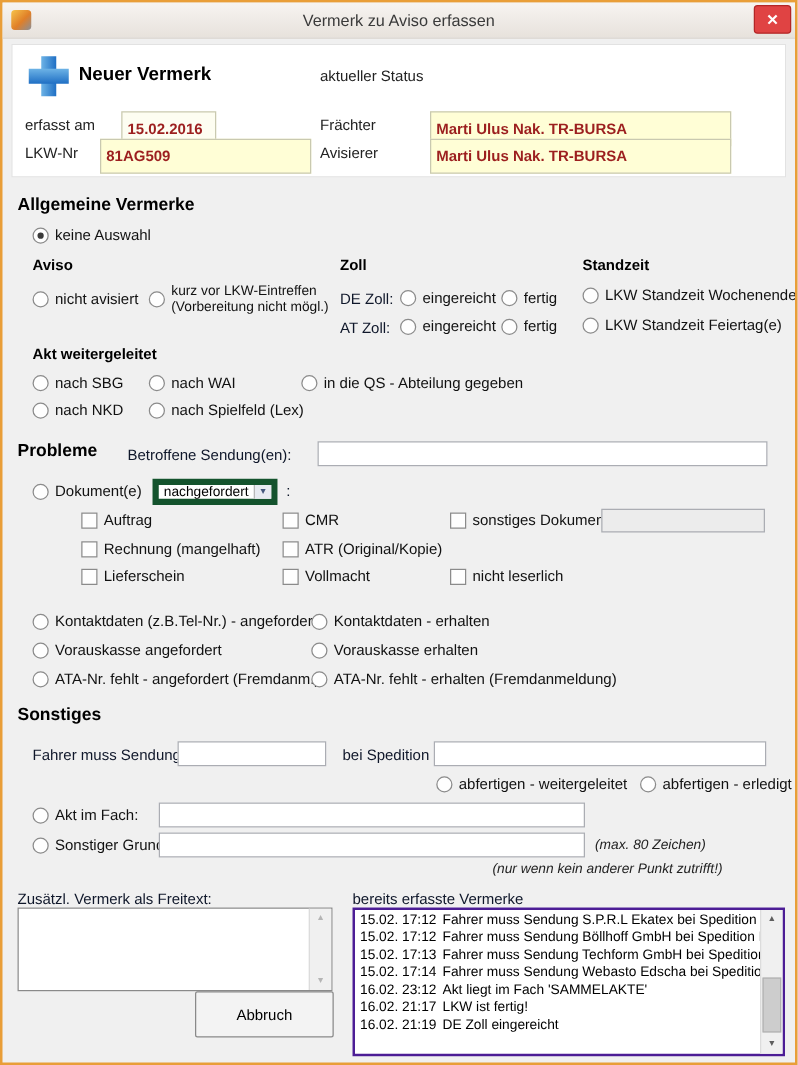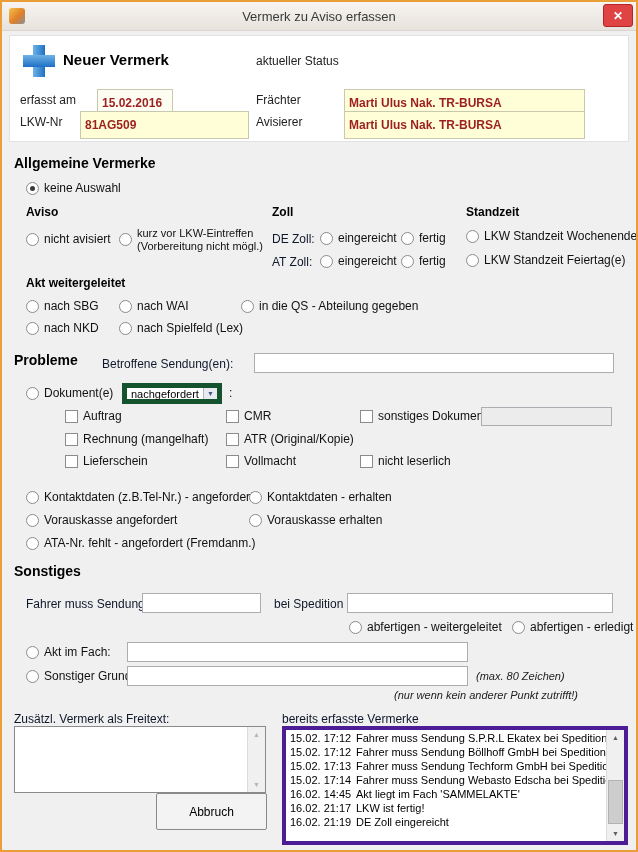--- a/index.html
+++ b/index.html
@@ -34,21 +34,21 @@
   .opt.two{height:27px;font-size:11px;}
   .stack{display:flex;flex-direction:column;line-height:13px;}
   .inp{position:absolute;background:#fff;border:1px solid #abadb3;box-sizing:border-box;font:12px "Liberation Sans",sans-serif;padding:0 3px;}
   .inp.gray{background:#ececec;}
   .combo{position:absolute;display:flex;align-items:stretch;border:5px solid #14532d;box-sizing:border-box;font-size:11px;background:#fff;}
   .combo .ctxt{flex:1;display:flex;align-items:center;padding:0 4px;}
   .combo .carr{width:17px;display:flex;align-items:center;justify-content:center;font-size:7px;color:#44577d;background:#e7eaf1;border-left:1px solid #b8b8b8;}
 
   
   .textbox{position:absolute;left:12px;top:724px;width:252px;height:67px;background:#fff;border:1px solid #8a8a8a;box-sizing:border-box;}
-  .listbox{position:absolute;left:280px;top:724px;width:346px;height:119px;background:#fff;border:4px solid #4c1d95;box-sizing:border-box;}
+  .listbox{position:absolute;left:280px;top:724px;width:346px;height:119px;background:#fff;border:2px solid #4c1d95;box-sizing:border-box;}
   .vscroll{position:absolute;right:0;top:0;bottom:0;width:17px;background:#f0f0f0;border-left:1px solid #dcdcdc;display:flex;flex-direction:column;}
   .sarr{height:15px;display:flex;align-items:center;justify-content:center;font-size:7px;color:#5e5e5e;}
   .sarr.dim{color:#b5b5b5;}
   .strack{flex:1;position:relative;}
   .sthumb{position:absolute;left:1px;right:1px;bottom:2px;height:42px;background:#cdcdcd;border:1px solid #b2b2b2;}
   .vrows{position:absolute;left:1px;top:1px;right:18px;bottom:1px;overflow:hidden;}
   .vrow{display:flex;height:14px;align-items:center;font-size:11px;color:#000;white-space:nowrap;}
   .vtime{flex:none;width:66px;padding-left:3px;}
   .vtext{flex:1;overflow:hidden;}
 
@@ -222,20 +222,24 @@
     <span>Vorauskasse angefordert</span>
   </div>
   <div class="opt" style="left:247px;top:510px">
     <span class="rb"></span>
     <span>Vorauskasse erhalten</span>
   </div>
   <div class="opt" style="left:24px;top:533px">
     <span class="rb"></span>
     <span>ATA-Nr. fehlt - angefordert (Fremdanm.)</span>
   </div>
+  <div class="opt" style="left:247px;top:533px">
+    <span class="rb"></span>
+    <span>ATA-Nr. fehlt - erhalten (Fremdanmeldung)</span>
+  </div>
 
   <div class="h1" style="left:12px;top:561px">Sonstiges</div>
   <div class="lab" style="left:24px;top:595px">Fahrer muss Sendung</div>
   <input class="inp" style="left: 140px; top: 591px; width: 119px; height: 20px;" value="">
   <div class="lab" style="left:272px;top:595px">bei Spedition</div>
   <input class="inp" style="left: 345px; top: 591px; width: 266px; height: 20px;" value="">
 
   <div class="opt" style="left:347px;top:617px">
     <span class="rb"></span>
     <span>abfertigen - weitergeleitet</span>
@@ -281,21 +285,21 @@
         </div>
         <div class="vrow">
           <span class="vtime">15.02. 17:13</span>
           <span class="vtext">Fahrer muss Sendung Techform GmbH bei Spedition Bu</span>
         </div>
         <div class="vrow">
           <span class="vtime">15.02. 17:14</span>
           <span class="vtext">Fahrer muss Sendung Webasto Edscha bei Spedition Sc</span>
         </div>
         <div class="vrow">
-          <span class="vtime">16.02. 14:45</span>
+          <span class="vtime">16.02. 23:12</span>
           <span class="vtext">Akt liegt im Fach 'SAMMELAKTE'</span>
         </div>
         <div class="vrow">
           <span class="vtime">16.02. 21:17</span>
           <span class="vtext">LKW ist fertig!</span>
         </div>
         <div class="vrow">
           <span class="vtime">16.02. 21:19</span>
           <span class="vtext">DE Zoll eingereicht</span>
         </div>

